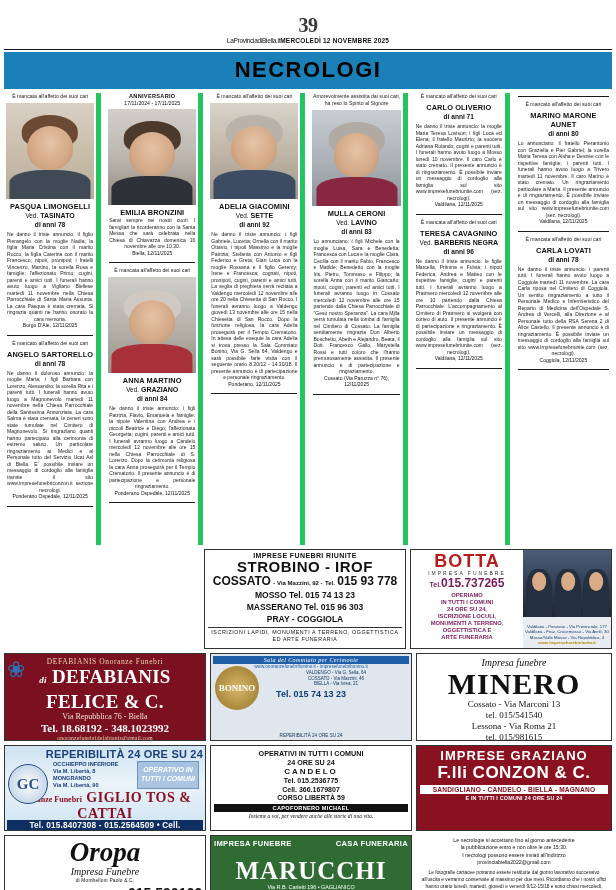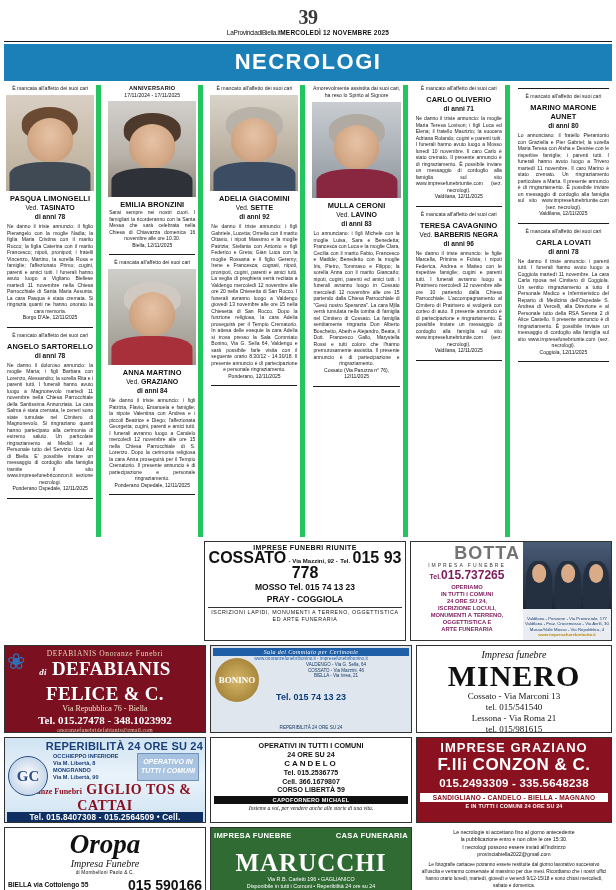--- a/index.html
+++ b/index.html
@@ -4,36 +4,36 @@
 <style>
   * { box-sizing: border-box; }
   html, body { margin:0; padding:0; }
   body {
     width:616px; height:890px;
     background:#ffffff;
     font-family:"Liberation Sans", sans-serif;
     color:#111;
     overflow:hidden;
   }
-  .page { width:616px; height:890px; position:relative; padding:4px 4px; }
+  .page { width:616px; height:890px; position:relative; padding:12px 4px; }
 
   
   .masthead { text-align:center; padding-top:3px; }
   .pagenum {
     font-family:"Liberation Serif", serif;
     font-weight:bold; font-size:20px; line-height:20px; color:#3a3a3a;
     letter-spacing:-0.5px;
   }
   .mastline { font-size:6.5px; line-height:10px; margin-top:1px; color:#111; }
   .mastline .site { font-weight:normal; letter-spacing:-0.3px; }
   .mastline .date { font-weight:bold; letter-spacing:0.2px; }
   .rulebar { height:1px; background:#1b1b1b; margin:3px 0 0 0; }
 
   .banner {
-    background:#1c80b8; color:#ffffff; text-align:center;
+    background:#1c80b8; color:#000000; text-align:center;
     font-weight:bold; font-size:22px; letter-spacing:1.5px;
     padding:5px 0 6px 0; margin-top:2px;
     font-family:"Liberation Sans", sans-serif;
   }
 
   
   .obit-grid {
     display:grid;
     grid-template-columns:repeat(6, 1fr);
     column-gap:5px;
@@ -108,27 +108,27 @@
 
   
   .row1 { height:100px; }
   .ad-strobino { flex:0 0 202px; background:#fff; padding:2px 3px; }
   .ad-botta { flex:0 0 202px; background:#fff; position:relative; }
   .ad-blank { flex:1; border:none; background:#fff; }
   .strob-title { font-weight:bold; font-size:7px; letter-spacing:0.4px; text-align:center; line-height:8px;}
   .strob-name { font-weight:bold; font-size:15px; letter-spacing:0.5px; text-align:center; line-height:16px; margin-top:-1px;}
   .strob-l { font-size:8.5px; font-weight:bold; text-align:center; line-height:12px; }
   .strob-l .sm { font-size:6px; font-weight:bold; }
-  .strob-l .big { font-size:16px; }
+  .strob-l .big { font-size:12px; }
   .strob-foot { font-size:5.3px; text-align:center; letter-spacing:0.6px; border-top:1px solid #333; margin-top:2px; padding-top:1px; line-height:6.5px;}
 
   .botta-wrap { display:flex; height:100%; }
   .botta-left { width:56%; padding:2px 3px; }
   .botta-right { width:44%; position:relative; background:#e9edf2; }
-  .botta-name { font-weight:bold; font-size:18px; color:#737373; text-align:right; line-height:18px; letter-spacing:1px;}
+  .botta-name { font-weight:bold; font-size:18px; color:#b91c1c; text-align:center; line-height:18px; letter-spacing:1px;}
   .botta-sub { font-size:5px; letter-spacing:2px; text-align:center; color:#333; }
   .botta-tel { font-weight:bold; font-size:12px; color:#7d1a5c; text-align:center; line-height:13px; margin-top:1px;}
   .botta-tel .t { font-size:7px; }
   .botta-list { font-size:5.8px; font-weight:bold; color:#7d1a5c; text-align:center; line-height:7px; margin-top:1px; }
   .botta-addr { position:absolute; bottom:2px; left:0; right:0; font-size:4.3px; text-align:center; color:#1a3a6b; line-height:5.6px;}
   .botta-addr .url { color:#b8860b; font-weight:bold; }
   .botta-photo { position:absolute; top:0; left:0; right:0; height:68%;
     background:linear-gradient(180deg,#4a5d78 0%,#2d3a4d 60%,#1d2633 100%); }
   .botta-photo .h { position:absolute; bottom:0; width:30%; height:72%; background:#243040; border-radius:40% 40% 0 0;}
   .botta-photo .h i { position:absolute; top:8%; left:50%; transform:translateX(-50%); width:52%; height:38%;
@@ -147,21 +147,21 @@
   .defa-logo { position:absolute; left:2px; top:4px; width:22px; height:28px; color:#2f6fb5; font-size:22px; line-height:24px;}
 
   .ad-bonino { flex:0 0 202px; background:#dfe6ee; position:relative; padding:2px; }
   .bonino-bar { background:#1f5fa8; color:#fff; font-family:"Liberation Serif", serif; font-style:italic;
      font-size:6px; text-align:center; padding:1px 0; letter-spacing:0.4px;}
   .bonino-url { font-size:4.6px; text-align:center; color:#1f5fa8; line-height:6px; }
   .bonino-seal { position:absolute; left:4px; top:12px; width:44px; height:44px; border-radius:50%;
     background:radial-gradient(circle,#d6b76a 0%,#a9883c 70%,#7d6328 100%); color:#fff;
     font-family:"Liberation Serif", serif; font-weight:bold; font-size:9px; display:flex; align-items:center; justify-content:center;}
   .bonino-body { margin-left:50px; font-size:4.5px; line-height:5.6px; color:#173a63; text-align:center;}
-  .bonino-tel { font-weight:bold; font-size:9px; color:#0e3e7a; text-align:center; margin-top:13px;}
+  .bonino-tel { font-weight:bold; font-size:9px; color:#0e3e7a; text-align:center; margin-top:2px;}
   .bonino-foot { position:absolute; bottom:2px; left:0; right:0; text-align:center; font-size:4.6px; color:#173a63;}
 
   .ad-minero { flex:1; background:#fff; padding:3px; }
   .min-sub { font-family:"Liberation Serif", serif; font-style:italic; font-size:10px; text-align:center; line-height:12px;}
   .min-name { font-family:"Liberation Serif", serif; font-weight:bold; font-size:30px; text-align:center; line-height:30px; letter-spacing:1px;}
   .min-line { font-family:"Liberation Serif", serif; font-size:9px; text-align:center; line-height:11px;}
 
   
   .row3 { height:86px; }
   .ad-giglio { flex:0 0 202px; position:relative;
@@ -359,27 +359,29 @@
       <div class="obit-sep"></div>
     </div>
   </div>
 
   <div class="ads">
 
     <div class="adrow row1">
       <div class="ad ad-blank"></div>
       <div class="ad ad-strobino">
         <div class="strob-title">IMPRESE FUNEBRI RIUNITE</div>
+        <div class="strob-name">STROBINO - IROF</div>
         <div class="strob-l">
           <span class="big">COSSATO</span>
           <span class="sm">- Via Mazzini, 92 -</span>
           <span class="sm">Tel.</span>
           <span class="big">015 93 778</span>
         </div>
         <div class="strob-l">MOSSO  Tel.  015 74 13 23</div>
+        <div class="strob-l">MASSERANO  Tel.  015 96 303</div>
         <div class="strob-l">PRAY - COGGIOLA</div>
         <div class="strob-foot">ISCRIZIONI LAPIDI, MONUMENTI A TERRENO, OGGETTISTICA ED ARTE FUNERARIA</div>
       </div>
       <div class="ad ad-botta">
         <div class="botta-wrap">
           <div class="botta-left">
             <div class="botta-name">BOTTA</div>
             <div class="botta-sub">IMPRESA FUNEBRE</div>
             <div class="botta-tel"><span class="t">Tel.</span><span>015.737265</span></div>
             <div class="botta-list" style="white-space:pre-line">OPERIAMO
@@ -412,21 +414,21 @@
         </div>
       </div>
     </div>
 
     <div class="adrow row2">
       <div class="ad ad-defabianis">
         <div class="defa-logo">❀</div>
         <div class="defa-top">DEFABIANIS Onoranze Funebri</div>
         <div class="defa-main"><span class="di">di</span> <span>DEFABIANIS FELICE &amp; C.</span></div>
         <div class="defa-addr">Via Repubblica 76 - Biella</div>
-        <div class="defa-tel">Tel. 015.27478 - 348.1023992</div>
+        <div class="defa-tel">Tel. 18.68192 - 348.1023992</div>
         <div class="defa-mail">onoranzefunebridefabianis@gmail.com</div>
       </div>
       <div class="ad ad-bonino">
         <div class="bonino-bar">Sala del Commiato per Cerimonie</div>
         <div class="bonino-url">www.onoranzefunebribonino.it - impresefunebribonino.it</div>
         <div class="bonino-seal">BONINO</div>
         <div class="bonino-body" style="white-space:pre-line">VALDENGO - Via G. Sella, 64
 COSSATO - Via Mazzini, 46
 BIELLA - Via Ivrea, 21</div>
         <div class="bonino-tel">Tel. 015 74 13 23</div>
@@ -466,21 +468,20 @@
         <div class="cal-tel">Tel. 015.2536775</div>
         <div class="cal-tel">Cell. 366.1679807</div>
         <div class="cal-tel">CORSO LIBERTÀ 59</div>
         <div class="cal-foot">CAPOFORNERO MICHAEL</div>
         <div class="cal-slog">Insieme a voi, per vendere anche alle storie di una vita.</div>
 
       </div>
       <div class="ad ad-conzon">
         <div class="cz-t1">IMPRESE GRAZIANO</div>
         <div class="cz-t2">F.lli CONZON &amp; C.</div>
-        <div class="cz-tel">015.2493309  -  335.5648238</div>
         <div class="cz-bar">SANDIGLIANO - CANDELO - BIELLA - MAGNANO</div>
         <div class="cz-foot">E IN TUTTI I COMUNI 24 ORE SU 24</div>
       </div>
     </div>
 
     <div class="adrow row4">
       <div class="ad ad-oropa">
         <div class="or-name">Oropa</div>
         <div class="or-sub">Impresa Funebre</div>
         <div class="or-sub2">di Mombelloni Paolo &amp; C.</div>

